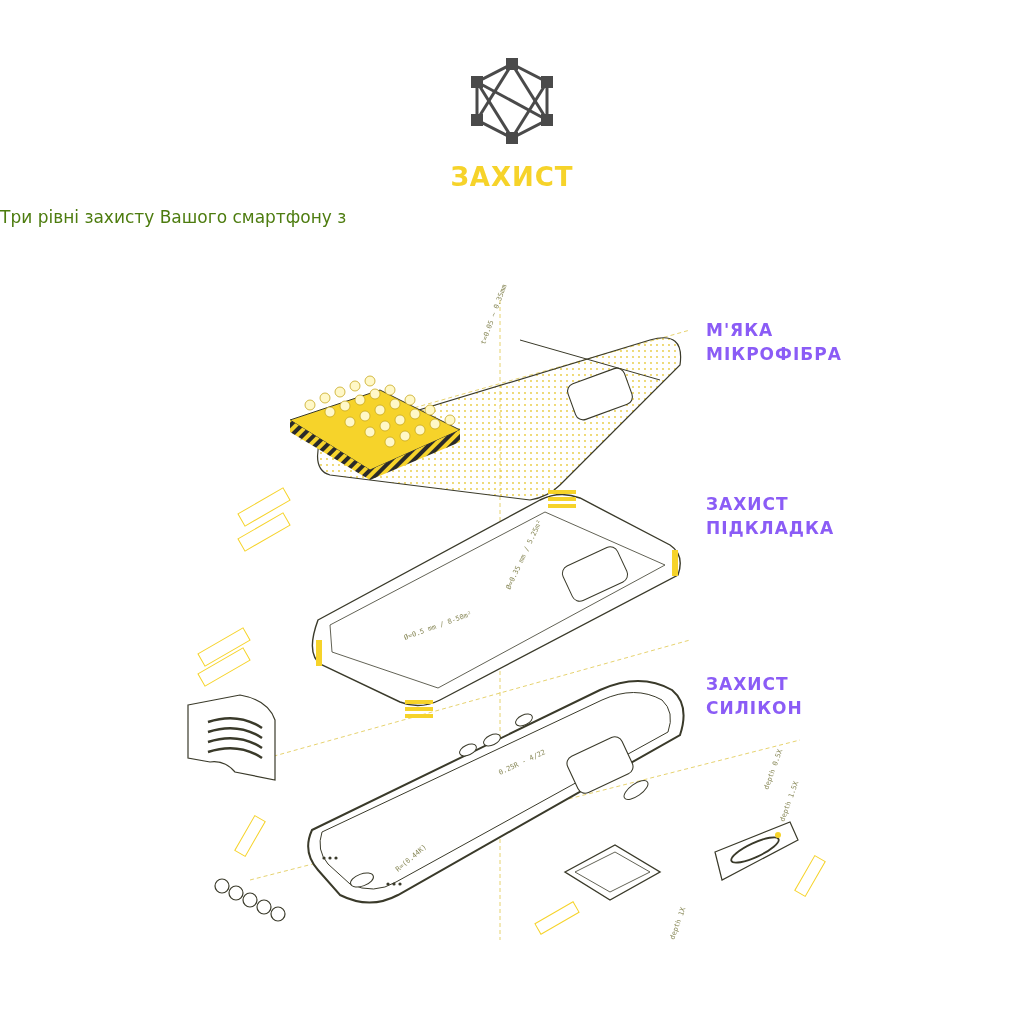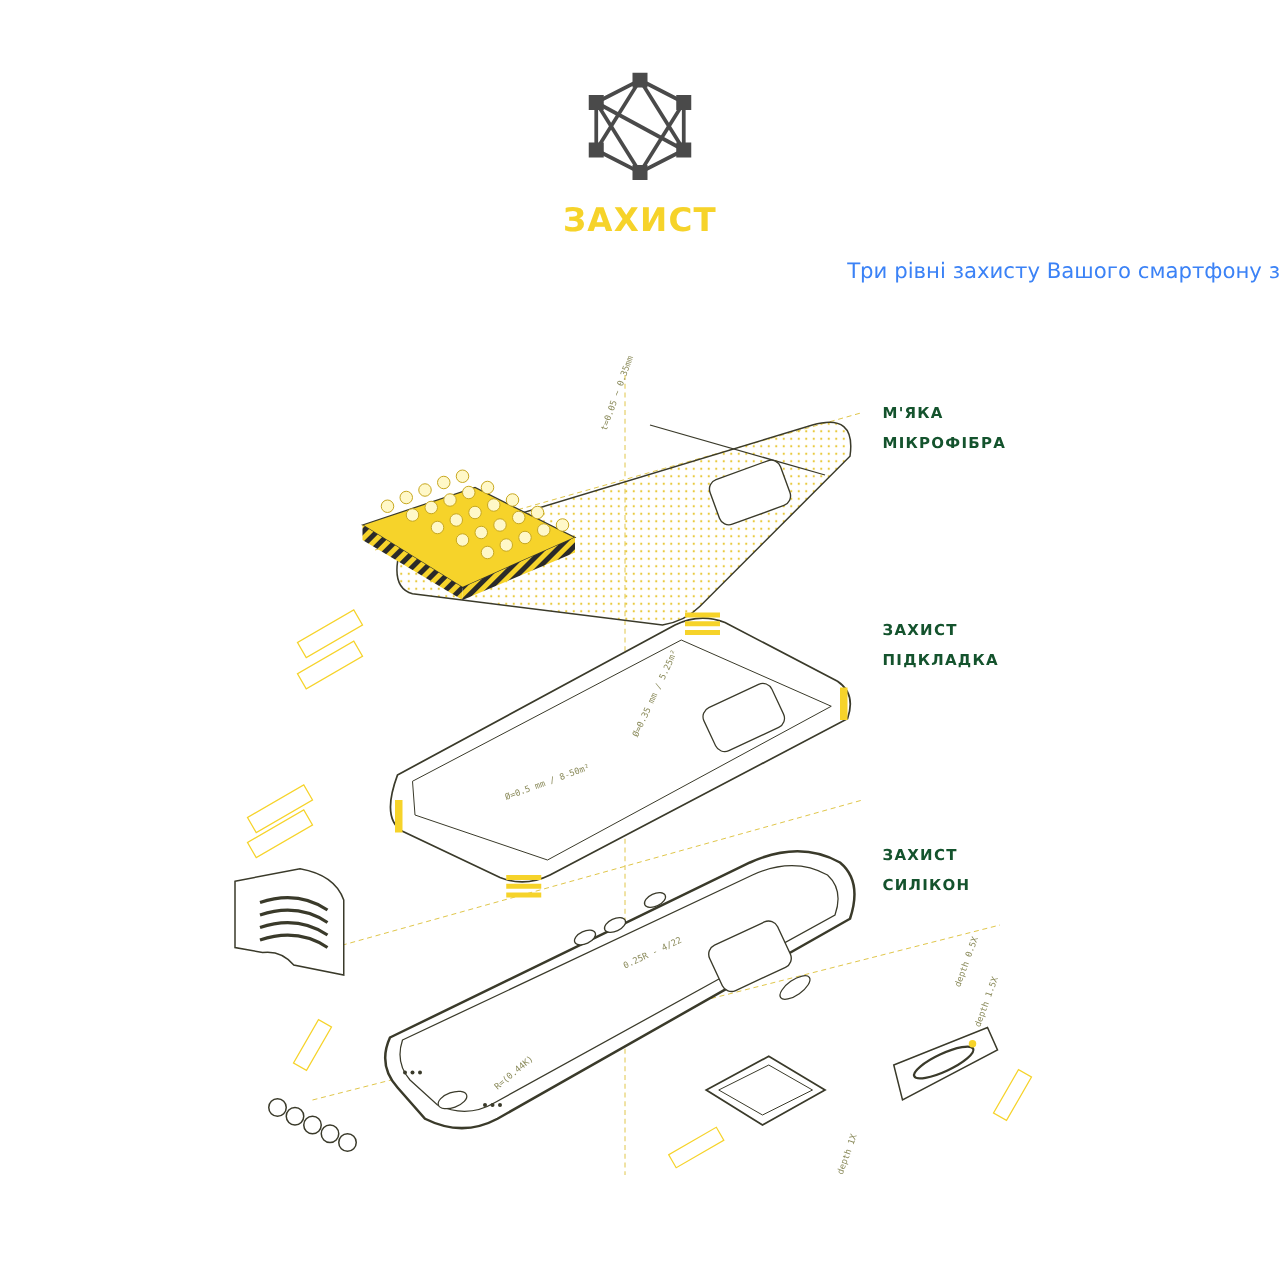--- a/index.html
+++ b/index.html
@@ -1,20 +1,20 @@
 <!DOCTYPE html>
 <html><head>
 <meta charset="utf-8">
 <style>
   html,body{margin:0;padding:0;background:#ffffff;}
   body{width:1024px;height:1024px;position:relative;overflow:hidden;font-family:"DejaVu Sans","Liberation Sans",sans-serif;}
   .logo{position:absolute;left:469px;top:58px;width:86px;height:86px;}
   .title{position:absolute;left:0;width:1024px;top:162px;text-align:center;font-weight:bold;font-size:26px;color:#f6d32a;letter-spacing:1px;font-family:"DejaVu Sans",sans-serif;}
-  .subtitle{position:absolute;left:0;width:1024px;top:205px;text-align:right;font-size:17px;line-height:24px;color:#3b82f6;font-family:"DejaVu Sans",sans-serif;}
-  .layer-label{position:absolute;left:706px;font-weight:bold;font-size:12px;line-height:24px;color:#14532d;letter-spacing:1px;font-family:"DejaVu Sans",sans-serif;}
+  .subtitle{position:absolute;left:0;width:1024px;top:205px;text-align:left;font-size:17px;line-height:24px;color:#4d7c0f;font-family:"DejaVu Sans",sans-serif;}
+  .layer-label{position:absolute;left:706px;font-weight:bold;font-size:17px;line-height:24px;color:#8b5cf6;letter-spacing:1px;font-family:"DejaVu Sans",sans-serif;}
   .art{position:absolute;left:0;top:0;width:1024px;height:1024px;}
   .tag{font-family:"DejaVu Sans Mono",monospace;font-size:7px;fill:#8a8a5a;}
 </style>
 </head>
 <body>
 
 <svg class="logo" viewBox="0 0 86 86">
   <g stroke="#4a4a4a" stroke-width="3" fill="none">
     <polygon points="43,6 78,24 78,62 43,80 8,62 8,24"></polygon>
     <line x1="43" y1="6" x2="8" y2="62"></line>

